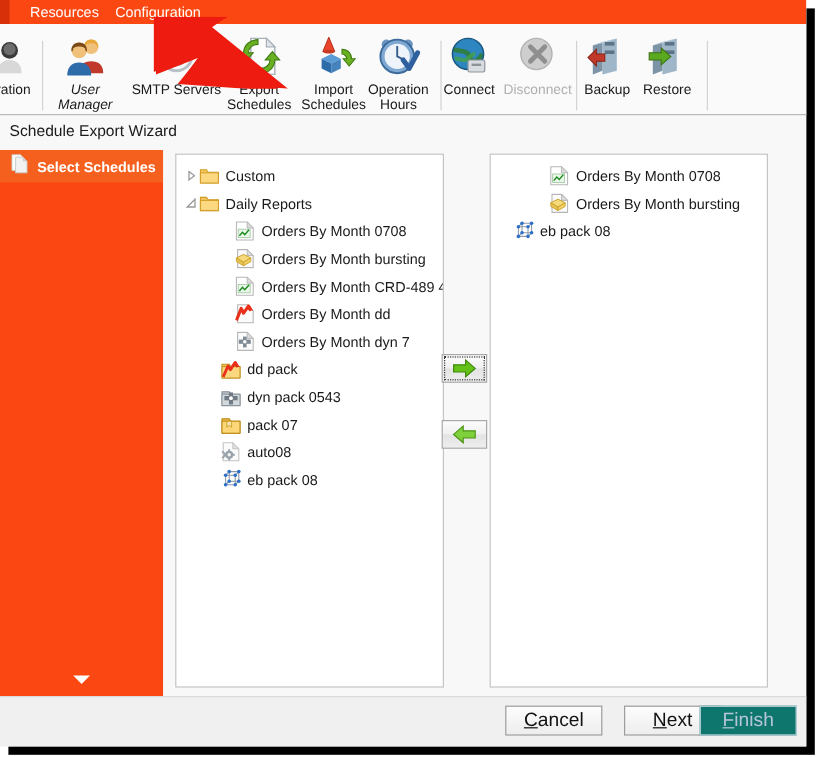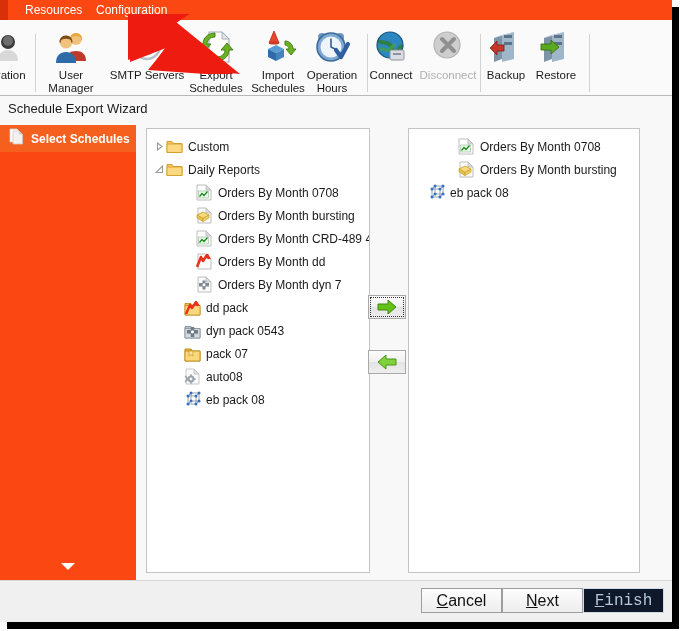--- a/index.html
+++ b/index.html
@@ -205,23 +205,22 @@
     font-size: 16px;
     color: #111;
     display: flex;
     align-items: center;
     justify-content: center;
     box-sizing: border-box;
     font-family: "Liberation Sans", sans-serif;
   }
   .btn.disabled {
     color: #b4c6d8;
-    background: #0f172a;
+    background: #0f766e;
     border-color: #cfdbe6;
-    font-family: Liberation Mono, monospace;
   }
   .btn u { text-decoration: underline; }
 
   
   .annot-arrow {
     position: absolute;
     left: 128px; top: 14px;
     width: 120px; height: 60px;
     pointer-events: none;
   }
@@ -245,21 +244,21 @@
           <ellipse cx="17" cy="12" rx="7" ry="7" fill="#3b3b3b"></ellipse>
           <ellipse cx="17" cy="11" rx="5" ry="5" fill="#6d6d6d"></ellipse>
           <path d="M7 31c0-7 4-11 10-11s10 4 10 11z" fill="#d8d8d8"></path>
         </svg>
       </div>
       <div class="tb-lbl">oration</div>
     </div>
 
     <div class="tb-sep" style="left:35px;"></div>
 
-    <div class="tb-btn" style="left:40px;width:62px;">
+    <div class="tb-btn" style="left:40px;width:62px;font-style:italic;">
       <div class="tb-ico">
         <svg width="36" height="36" viewBox="0 0 36 36">
           <circle cx="23" cy="10" r="6" fill="#f0c17a"></circle>
           <path d="M23 4c4 0 6 3 6 6 0 1-1 1-1 0 0-2-2-3-5-3s-5 1-5 3c0 1-1 1-1 0 0-3 2-6 6-6z" fill="#e8a83a"></path>
           <path d="M13 32c0-7 4-10 10-10s10 3 10 10z" fill="#c0392b"></path>
           <circle cx="13" cy="13" r="6.5" fill="#f0c17a"></circle>
           <path d="M13 6.5c4.3 0 6.5 3 6.5 6.5 0 1-1.2 1-1.2 0 0-2.2-2-3.3-5.3-3.3S7.7 10.8 7.7 13c0 1-1.2 1-1.2 0 0-3.5 2.2-6.5 6.5-6.5z" fill="#7b4b18"></path>
           <path d="M3 34c0-7.5 4.2-11 10-11s10 3.5 10 11z" fill="#2d6ca8"></path>
         </svg>
       </div>
@@ -624,21 +623,21 @@
             <span class="txt">eb pack 08</span>
           </div>
         </div>
     </div>
   </div>
 
   <div class="footer">
     <div class="btn" style="left:421px;">
       <span><u>C</u><span>ancel</span></span>
     </div>
-    <div class="btn" style="left:502px;">
+    <div class="btn" style="left:520px;">
       <span><u>N</u><span>ext</span></span>
     </div>
     <div class="btn disabled" style="left:583px;">
       <span><u>F</u><span>inish</span></span>
     </div>
   </div>
 
 </div>
 
 </body></html>

